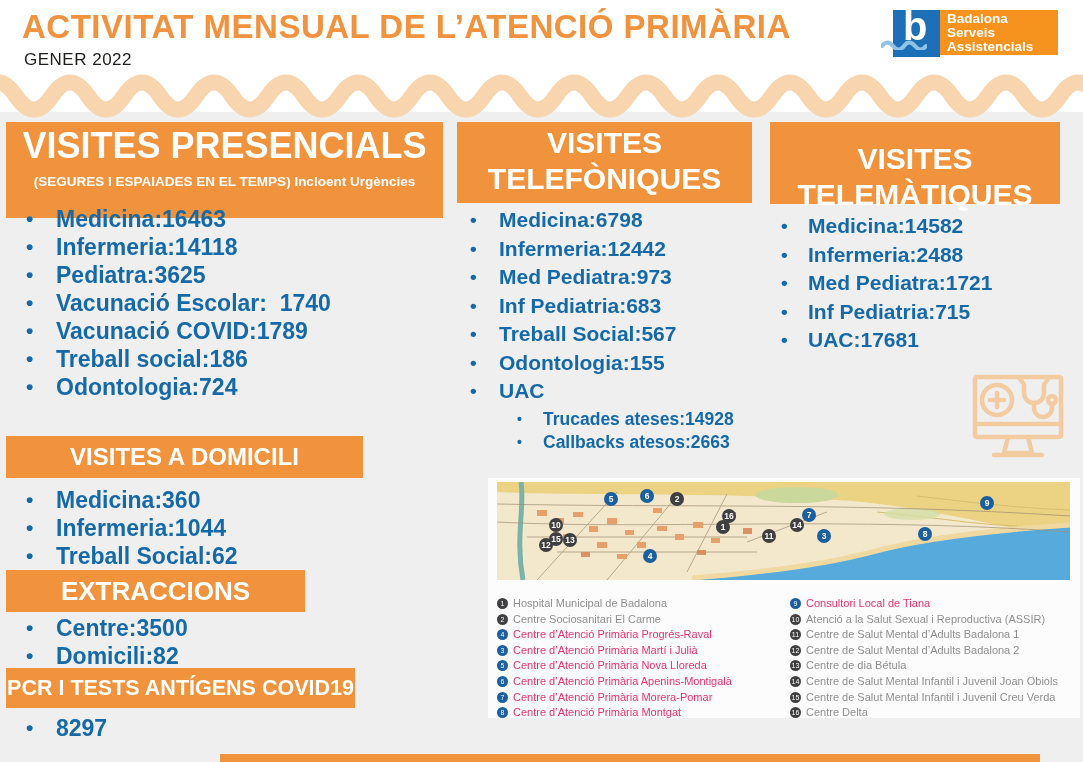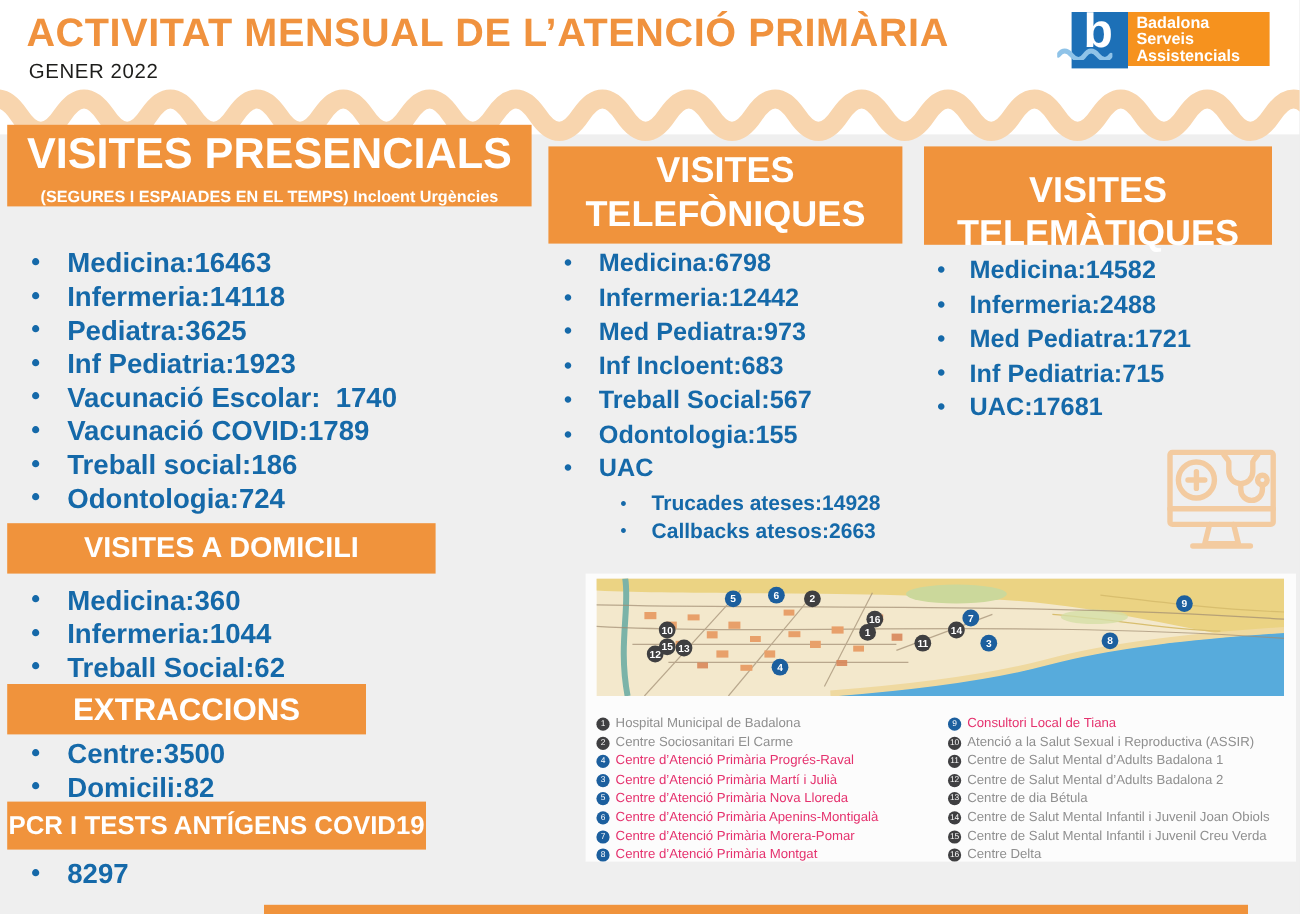--- a/index.html
+++ b/index.html
@@ -10,21 +10,21 @@
   .sub-date{position:absolute;left:24px;top:50px;font-size:17px;color:#1d1d1b;letter-spacing:.5px;}
   .wave-svg{position:absolute;left:0;top:60px;width:1083px;height:52px;overflow:visible;}
 
   .logo{position:absolute;left:893px;top:10px;display:flex;}
   .logo-blue{position:relative;width:47px;height:47px;background:#1d70b7;color:#fff;}
   .logo-b{position:absolute;left:10px;top:-6px;font-size:40px;font-weight:bold;}
   .logo-wave{position:absolute;left:-12px;bottom:7px;width:46px;height:12px;}
   .logo-orange{width:118px;height:45px;background:#f6921e;color:#fff;font-size:13.5px;font-weight:bold;line-height:14px;padding:2px 12px 0 7px;box-sizing:border-box;}
 
   .obox{position:absolute;background:#f0933c;color:#fff;text-align:center;box-sizing:border-box;}
-  .box-presencials{left:6px;top:104px;width:437px;height:68px;}
+  .box-presencials{left:6px;top:122px;width:437px;height:96px;}
   .box-presencials .t{font-size:36px;font-weight:bold;line-height:40px;margin-top:4px;}
   .box-presencials .s{font-size:13.5px;font-weight:bold;margin-top:8px;}
   .box-telefoniques{left:457px;top:122px;width:295px;height:81px;font-size:30px;font-weight:bold;line-height:36px;padding-top:3px;}
   .box-telematiques{left:770px;top:122px;width:290px;height:82px;font-size:30px;font-weight:bold;line-height:36px;padding-top:19px;}
   .bar-domicili{left:6px;top:436px;width:357px;height:42px;font-size:24px;font-weight:bold;line-height:42px;}
   .bar-extraccions{left:6px;top:570px;width:299px;height:42px;font-size:26px;font-weight:bold;line-height:42px;}
   .bar-pcr{left:6px;top:668px;width:349px;height:40px;font-size:21.5px;font-weight:bold;line-height:40px;}
 
   ul.blist{position:absolute;margin:0;padding:0;list-style:none;color:#1569a9;font-weight:bold;}
   ul.blist li{position:relative;white-space:pre;}
@@ -94,21 +94,20 @@
 
   <div class="obox box-presencials">
     <div class="t">VISITES PRESENCIALS</div>
     <div class="s">(SEGURES I ESPAIADES EN EL TEMPS) Incloent Urgències</div>
   </div>
   <ul class="blist list-p1">
 
   <li>Medicina:16463</li>
       <li>Infermeria:14118</li>
       <li>Pediatra:3625</li>
-      <li>Inf Pediatria:1923</li>
       <li>Vacunació Escolar:  1740</li>
       <li>Vacunació COVID:1789</li>
       <li>Treball social:186</li>
       <li>Odontologia:724</li>
     </ul>
 
   <div class="obox bar-domicili">VISITES A DOMICILI</div>
   <ul class="blist list-dom">
 
   <li>Medicina:360</li>
@@ -128,21 +127,21 @@
 
   <li>8297</li>
     </ul>
 
   <div class="obox box-telefoniques">VISITES TELEFÒNIQUES</div>
   <ul class="blist list-tel">
 
   <li>Medicina:6798</li>
       <li>Infermeria:12442</li>
       <li>Med Pediatra:973</li>
-      <li>Inf Incloent:683</li>
+      <li>Inf Pediatria:683</li>
       <li>Treball Social:567</li>
       <li>Odontologia:155</li>
       <li>UAC</li>
     </ul>
   <ul class="blist list-uac">
 
   <li>Trucades ateses:14928</li>
       <li>Callbacks atesos:2663</li>
     </ul>
 

